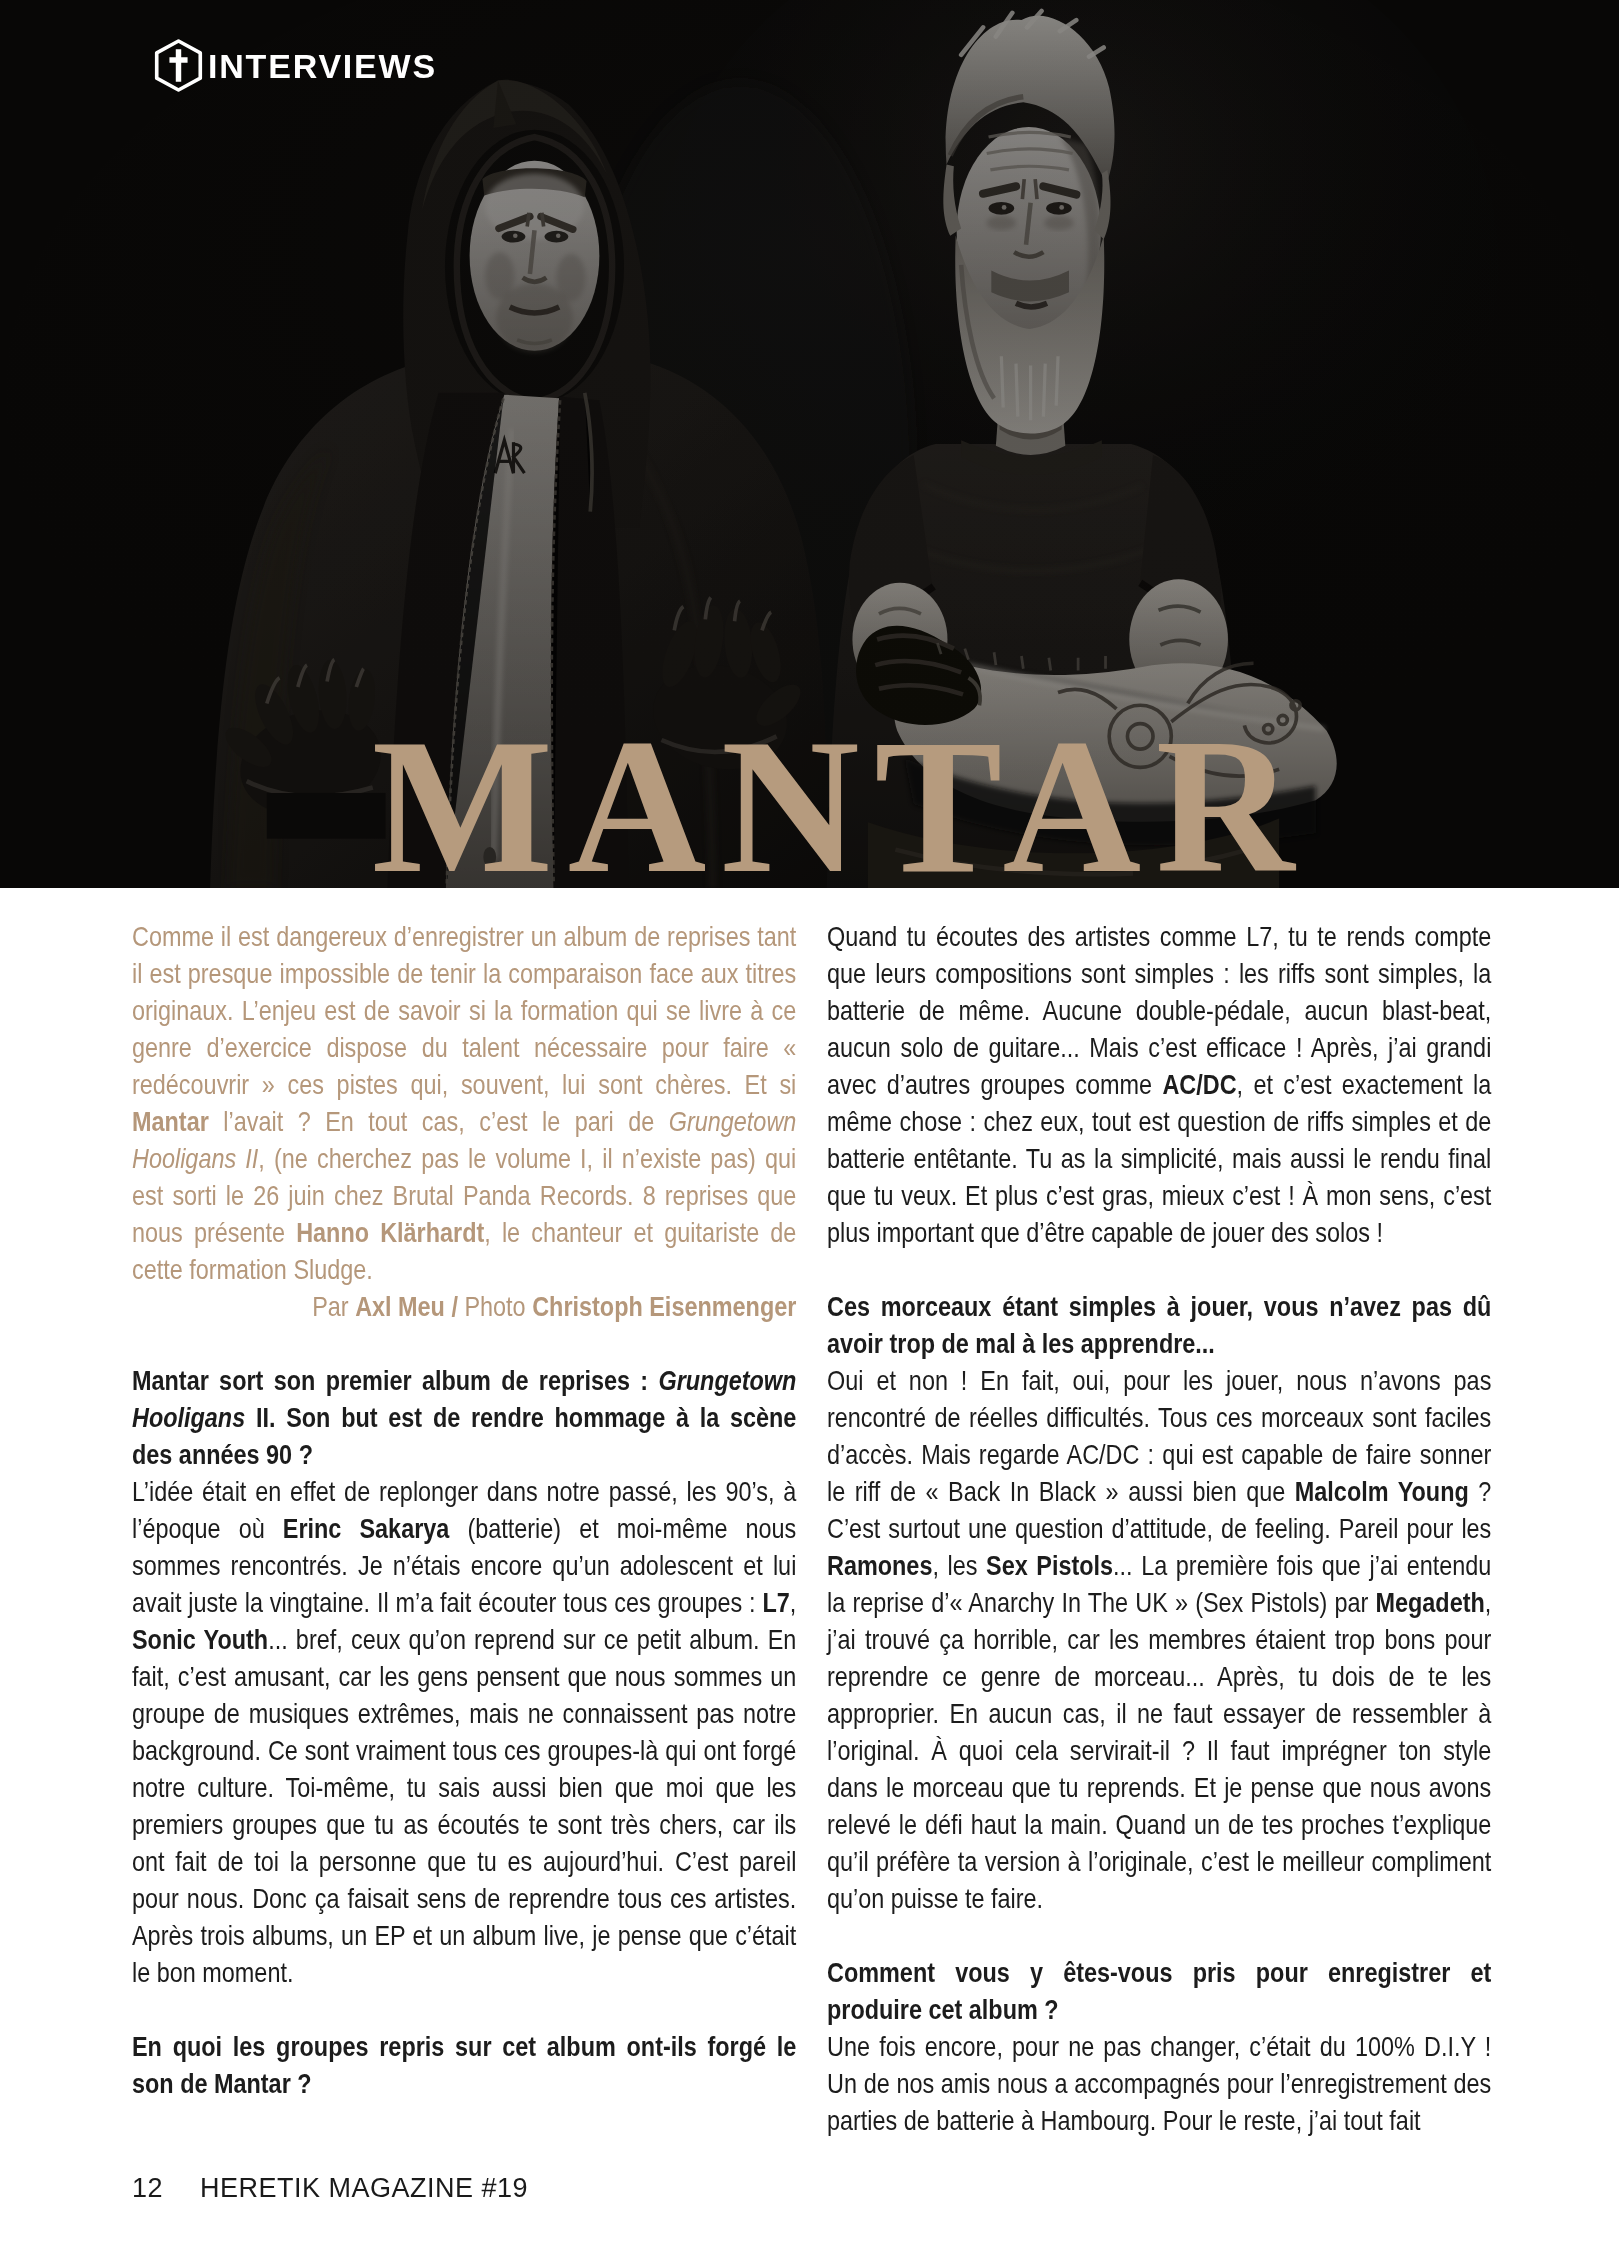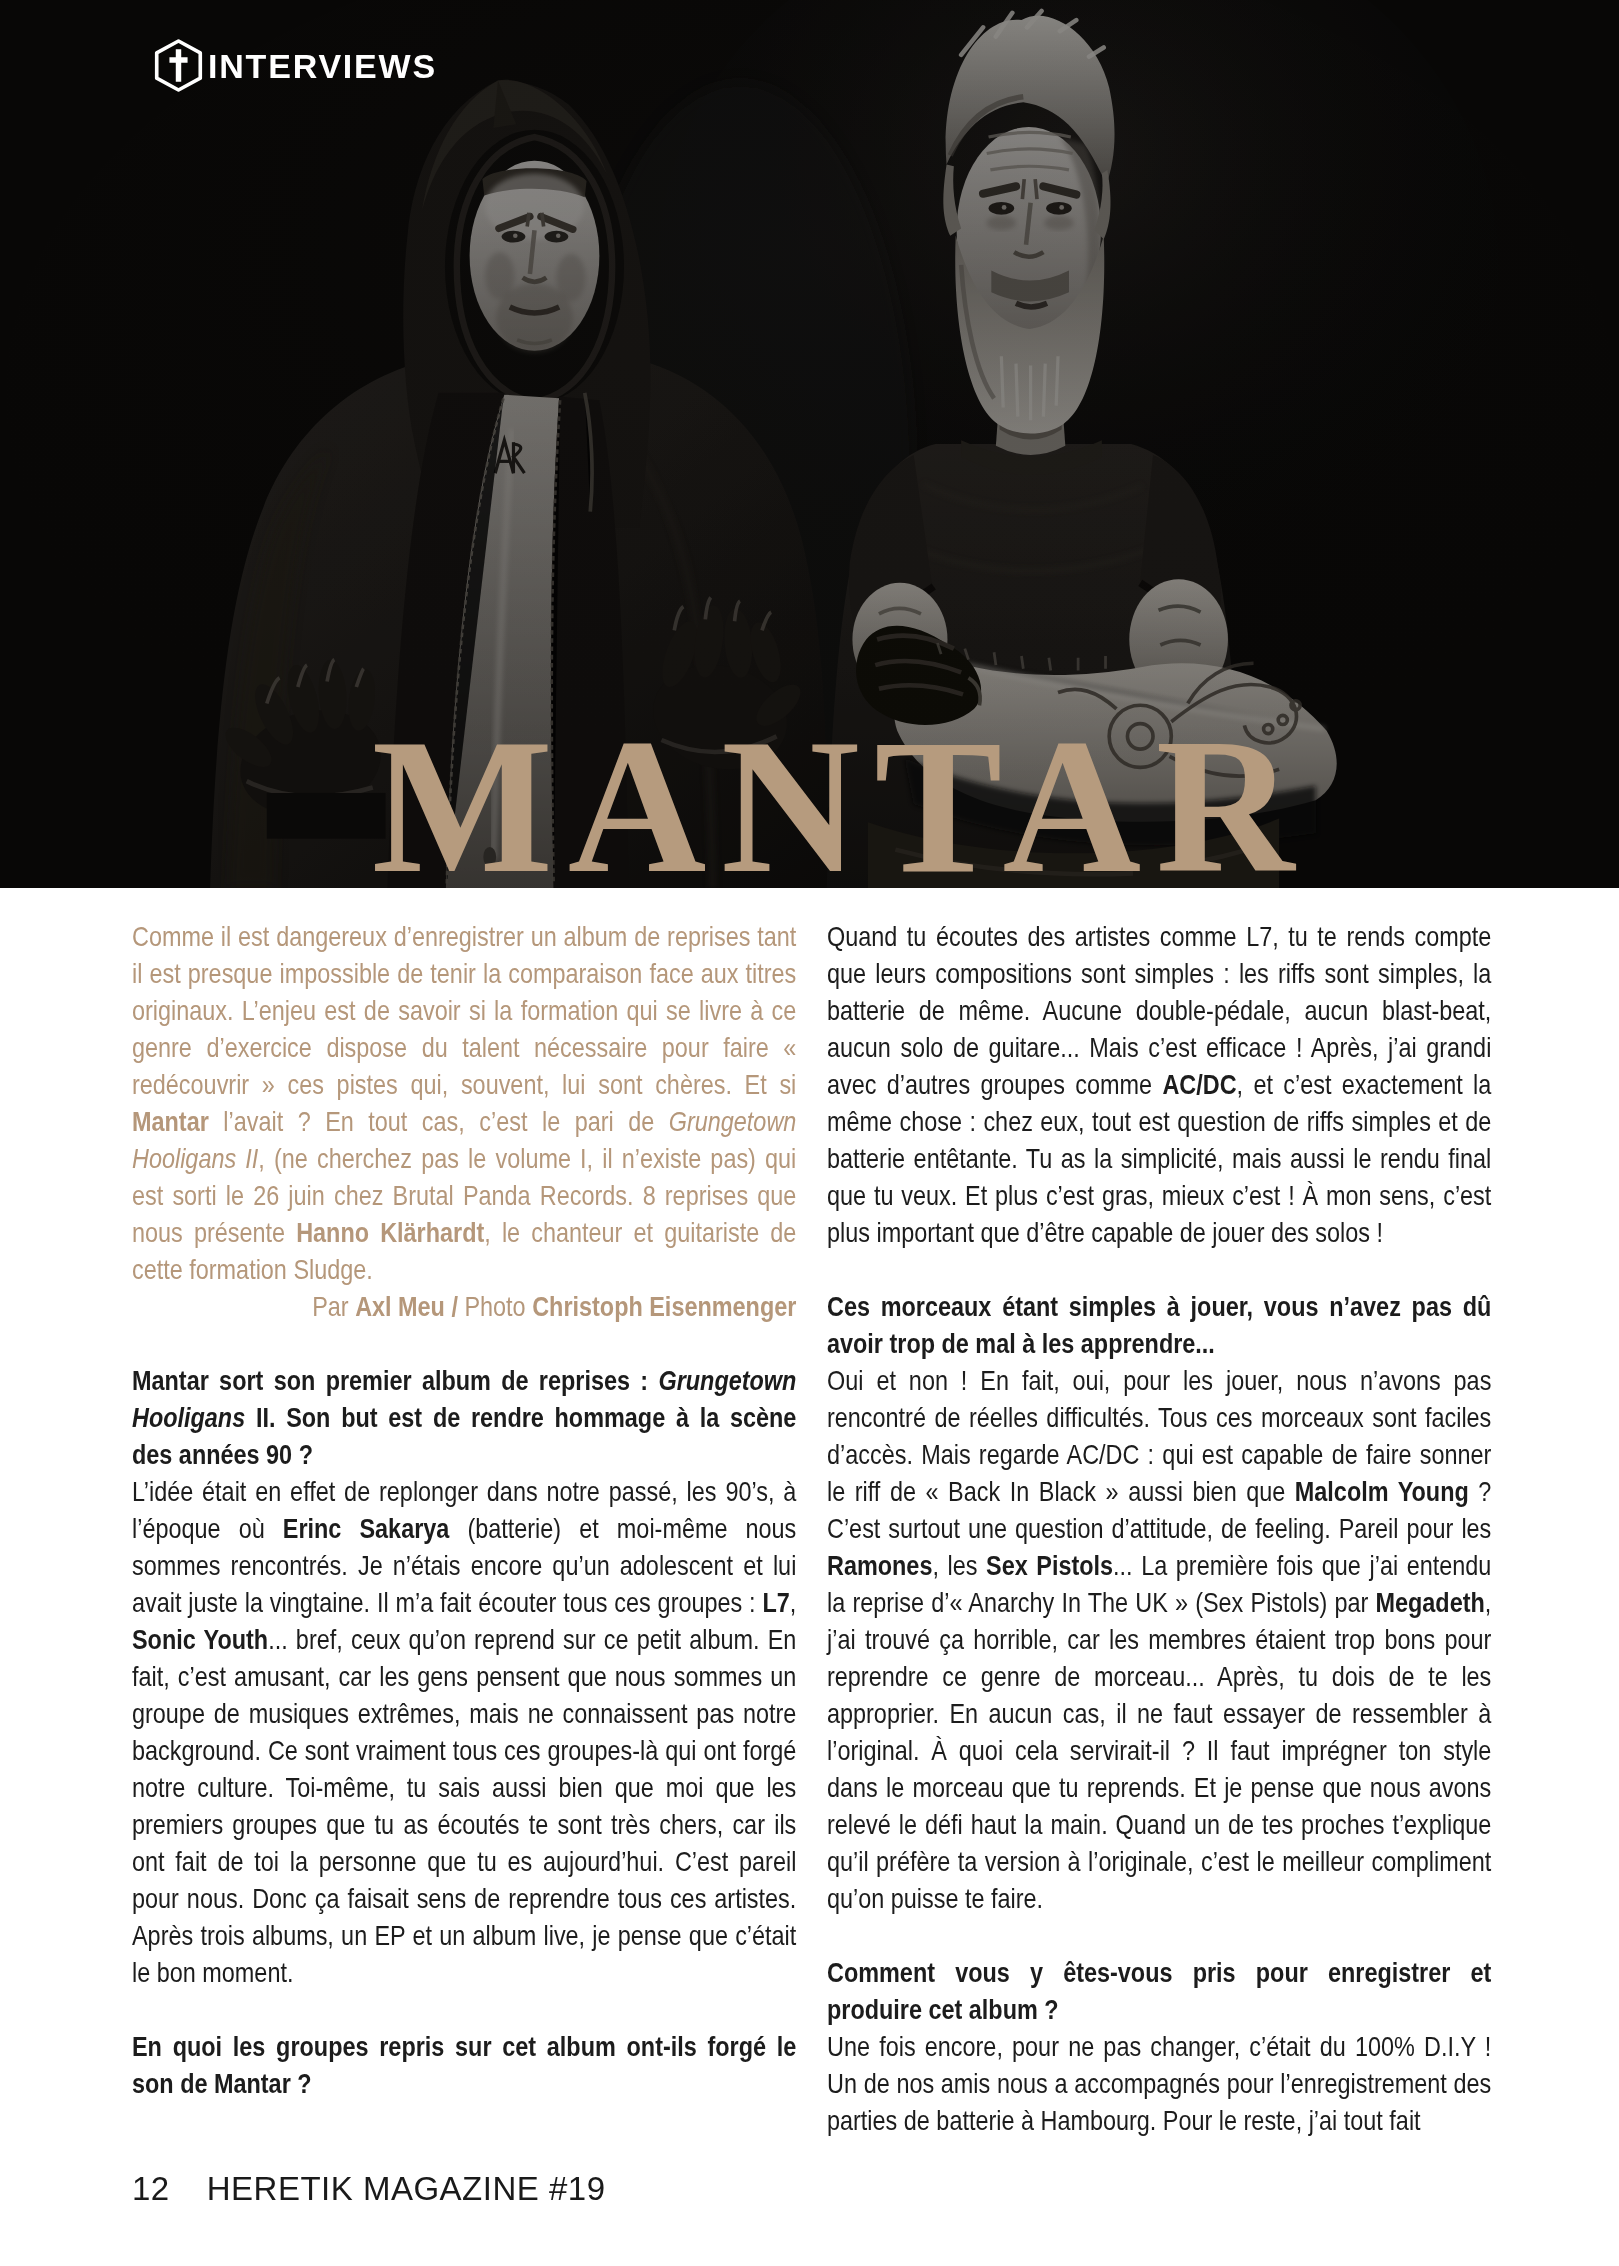--- a/index.html
+++ b/index.html
@@ -29,21 +29,21 @@
   .col-right{left:827px;}
   .para{margin:0 0 37px 0;}
   .question{font-weight:bold;margin-bottom:0;}
   .answer{margin-bottom:37px;}
   .intro{color:#b5977a;margin-bottom:0;}
   .byline{color:#b5977a;text-align:right;margin:0 0 37px 0;}
   .b{font-weight:bold;}
   .i{font-style:italic;}
 
   
-  .footer{position:absolute;left:132px;top:2173px;z-index:2;font-size:33px;line-height:31px;
+  .footer{position:absolute;left:132px;top:2173px;z-index:2;font-size:27px;line-height:31px;
           letter-spacing:0.5px;color:#1a1a1a;display:flex;}
   .footer .pagenum{margin-right:37px;}
 </style>
 </head>
 <body>
 
 <div class="photo-wrap">
 <svg viewBox="0 0 1772 972" preserveAspectRatio="none">
   <defs>
     <radialGradient id="glowR" cx="0.5" cy="0.35" r="0.6">

